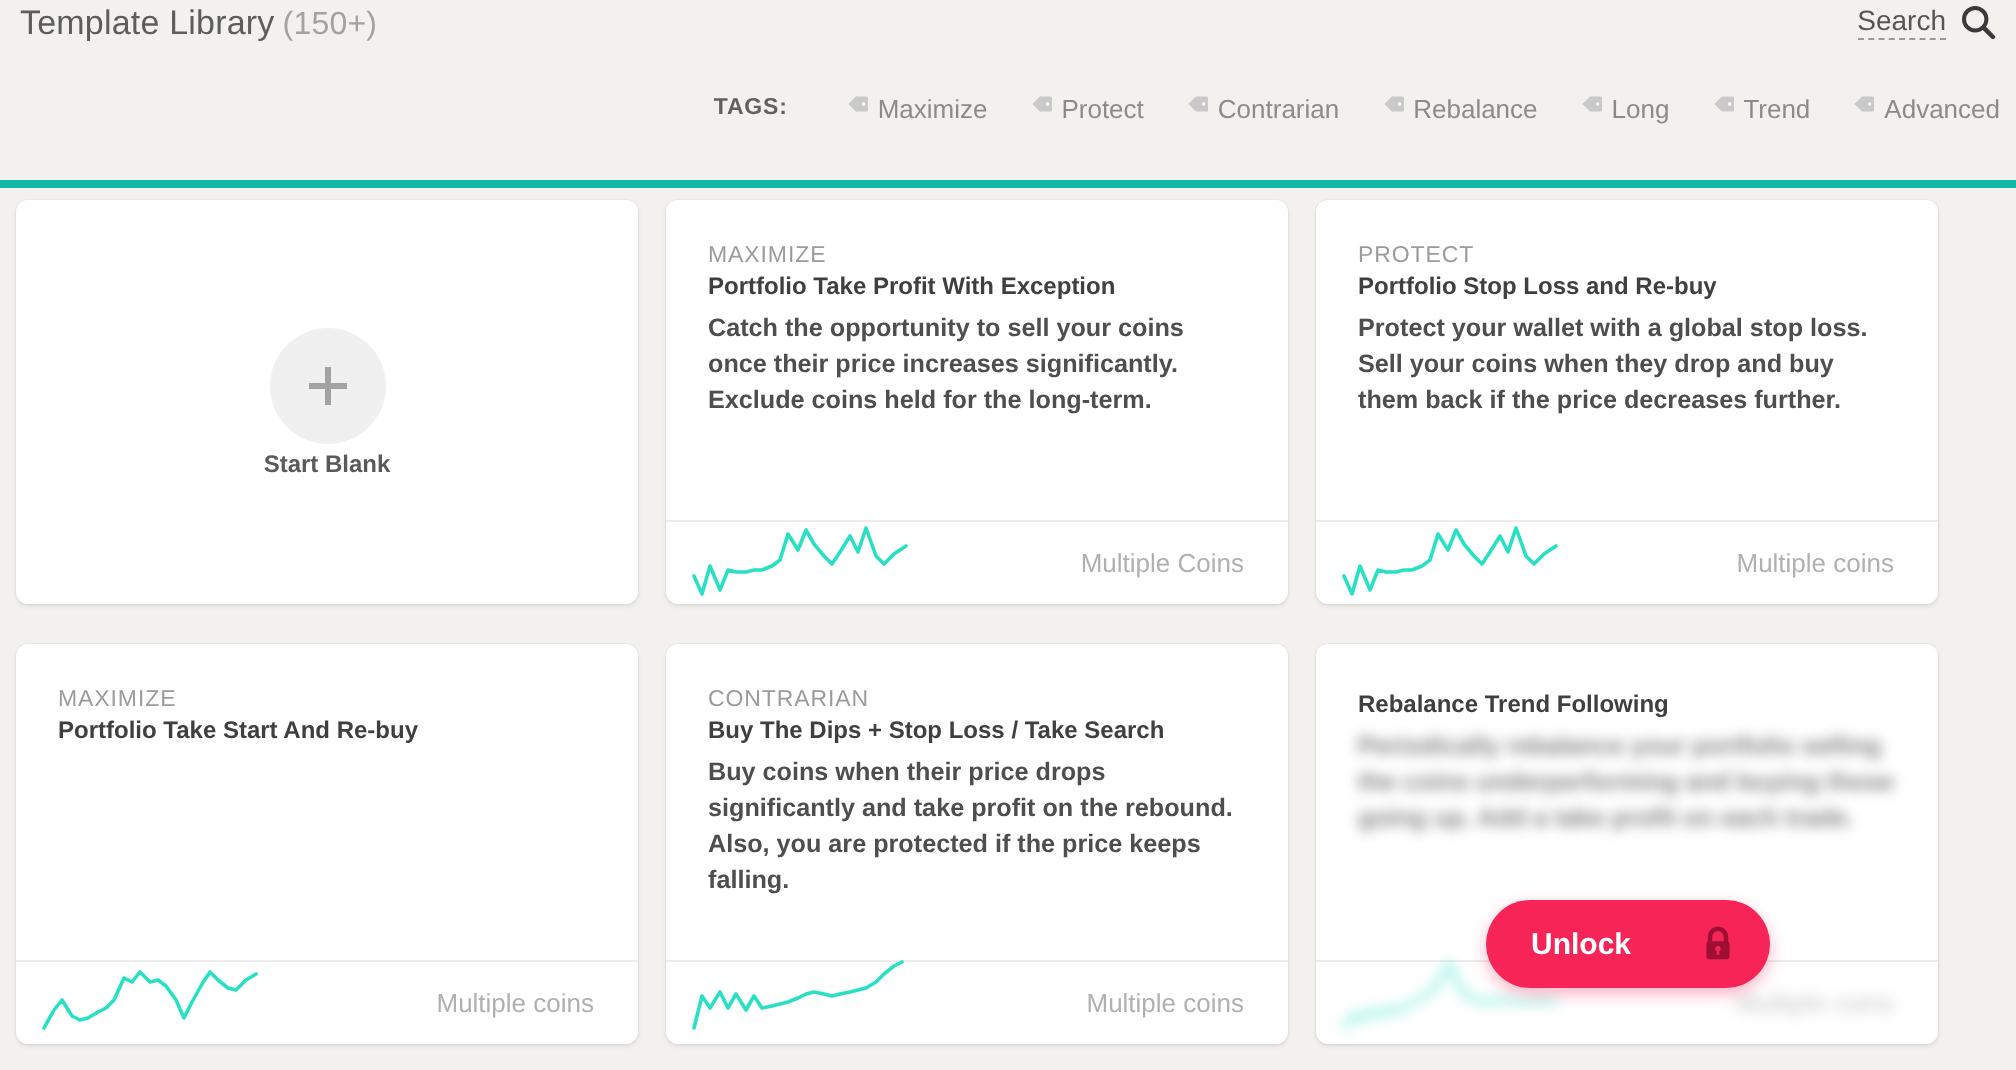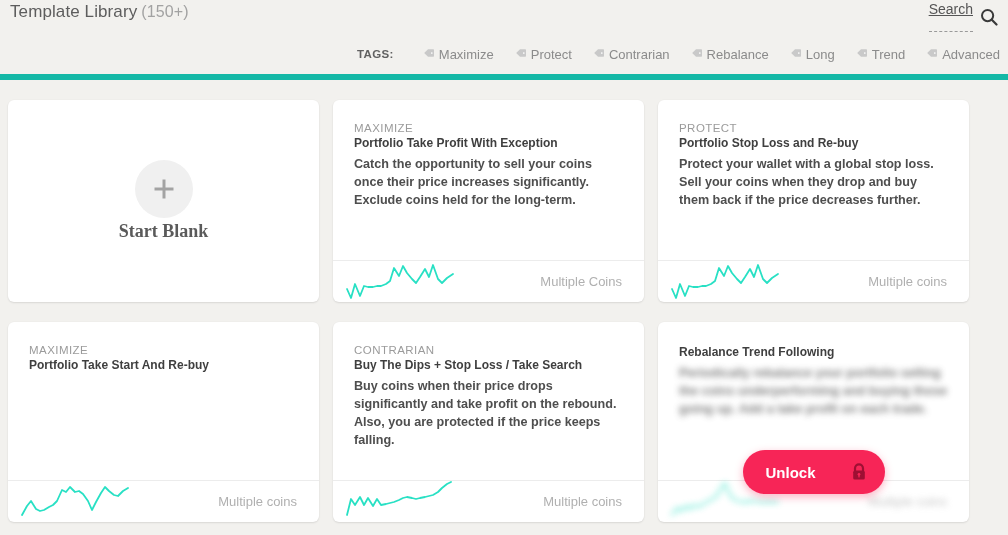--- a/index.html
+++ b/index.html
@@ -11,22 +11,22 @@
     height: 535px;
     background: #f2f1ee;
     font-family: "Liberation Sans", sans-serif;
     overflow: hidden;
     -webkit-font-smoothing: antialiased;
   }
 
   
   .header {
     position: relative;
-    height: 80px;
-    border-bottom: 6px solid #14b8a6;
+    height: 94px;
+    border-bottom: 4px solid #14b8a6;
     box-sizing: border-box;
   }
   .page-title {
     position: absolute;
     left: 10px;
     top: 2px;
     font-size: 17px;
     color: #5d5d5d;
     letter-spacing: 0.1px;
   }
@@ -40,23 +40,22 @@
     right: 10px;
     top: 2px;
     display: flex;
     align-items: center;
     gap: 7px;
   }
   .search-label {
     font-size: 14px;
     color: #555;
     border-bottom: 1px dashed #9a9a9a;
-    padding-bottom: 14px;
+    padding-bottom: 1px;
     line-height: 15px;
-    text-decoration: underline;
   }
   .search-icon svg { display: block; }
 
   .tags-row {
     position: absolute;
     right: 8px;
     top: 45px;
     display: flex;
     align-items: center;
     gap: 12px;
@@ -117,24 +116,23 @@
     height: 58px;
     border-radius: 50%;
     background: #f0f0f0;
     display: flex;
     align-items: center;
     justify-content: center;
   }
   .plus-circle svg { display: block; }
   .blank-label {
     margin-top: 3px;
-    font-size: 18px;
+    font-size: 12px;
     font-weight: bold;
     color: #5a5a5a;
-    font-family: Liberation Serif, serif;
   }
 
   
   .card-body { padding: 22px 21px 0 21px; }
   .card-cat {
     font-size: 11.5px;
     color: #9b9b9b;
     letter-spacing: 0.45px;
     margin-bottom: 3px;
   }

